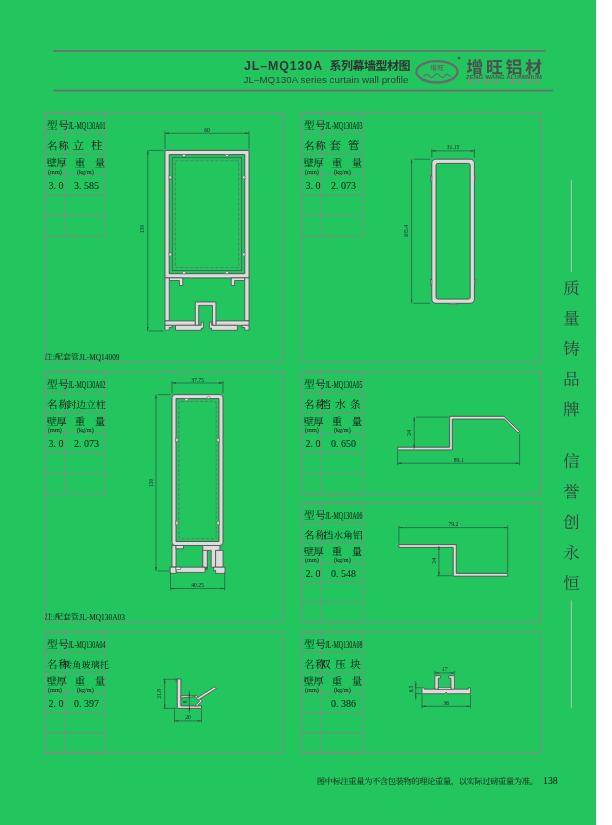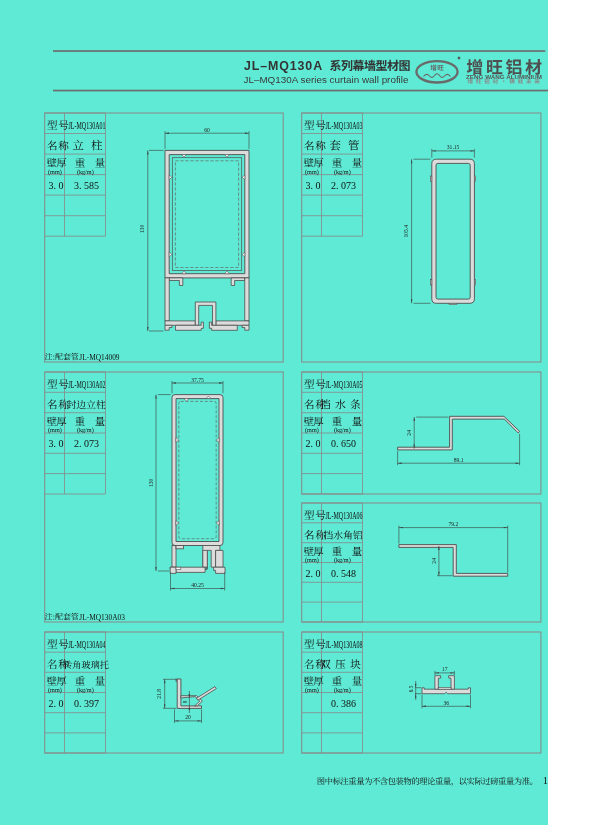--- a/index.html
+++ b/index.html
@@ -1,14 +1,14 @@
 <!DOCTYPE html>
 <html><head><meta charset="utf-8"><style>
 html,body{margin:0;padding:0;background:#fff;}
-.page{position:relative;width:548px;height:825px;background:#5eead4;overflow:hidden;font-family:"Liberation Sans",sans-serif;}
+.page{position:relative;width:596px;height:825px;background:#22c55e;overflow:hidden;font-family:"Liberation Sans",sans-serif;}
 </style></head><body>
 
 <div class="page">
 <svg width="612" height="825" viewBox="0 0 612 825">
 <defs>
         <path id="b0" d="M242 216 364 173Q335 135 297 96Q260 57 220 23Q180 -11 143 -37Q131 -26 112 -11Q93 5 73 19Q53 34 38 43Q95 74 151 122Q206 169 242 216ZM619 158 717 221Q756 195 799 162Q842 129 881 95Q921 62 946 34L839 -37Q817 -10 780 25Q743 59 701 94Q658 129 619 158ZM444 294H566V41Q566 -2 554 -27Q543 -52 510 -67Q477 -80 434 -83Q392 -86 336 -86Q332 -60 319 -26Q305 8 292 31Q318 30 345 30Q371 29 393 29Q414 29 422 29Q435 30 439 33Q444 36 444 44ZM786 853 872 754Q793 735 701 721Q610 707 512 697Q413 688 314 682Q215 676 121 673Q119 696 110 726Q101 757 92 778Q184 782 280 788Q376 794 468 803Q560 813 641 825Q723 838 786 853ZM136 227Q134 238 128 257Q122 277 115 297Q108 318 102 333Q131 338 163 351Q196 364 243 388Q270 400 320 427Q370 454 433 493Q496 532 562 579Q628 626 688 677L775 599Q643 495 498 414Q353 334 211 275V272Q211 272 200 268Q188 264 174 257Q159 250 148 242Q136 234 136 227ZM136 227 133 310 202 348 806 388Q803 367 803 339Q803 311 804 294Q666 283 565 276Q465 268 394 262Q324 256 279 251Q234 246 207 243Q179 239 164 235Q148 232 136 227ZM180 444Q178 455 172 474Q166 492 159 512Q153 533 147 547Q164 549 182 559Q200 569 223 585Q235 592 258 609Q281 626 310 650Q338 674 368 703Q398 731 424 761L522 704Q460 644 389 589Q317 534 247 495V493Q247 493 237 488Q227 483 213 476Q200 468 190 460Q180 451 180 444ZM180 444 178 522 235 553 599 570Q594 549 591 523Q587 497 585 481Q463 474 388 469Q313 463 271 460Q230 456 211 452Q192 449 180 444ZM642 441 732 488Q770 454 808 412Q845 371 877 332Q909 292 929 260L835 202Q816 236 785 277Q753 319 716 362Q678 405 642 441Z"></path>
         <path id="b1" d="M48 804H572V689H48ZM195 754 312 733Q294 641 266 554Q239 468 202 394Q166 320 120 265Q111 276 94 292Q78 308 60 323Q43 339 29 348Q71 394 103 459Q135 523 158 598Q182 674 195 754ZM242 582H454V472H208ZM437 582H458L479 585L554 563Q530 388 475 259Q419 131 333 43Q248 -44 132 -98Q124 -82 112 -63Q100 -44 86 -26Q72 -8 60 4Q162 44 240 120Q319 197 369 308Q419 419 437 560ZM173 283 242 374Q265 357 291 336Q318 315 342 294Q367 274 382 258L311 156Q296 173 272 195Q248 218 222 241Q195 264 173 283ZM617 743H735V167H617ZM824 840H944V51Q944 3 933 -23Q921 -49 893 -64Q865 -77 821 -81Q778 -86 717 -85Q713 -61 702 -27Q690 7 679 30Q717 29 752 29Q788 28 801 29Q814 29 819 34Q824 38 824 50Z"></path>
         <path id="b2" d="M49 328H950V235H49ZM437 245H553V-90H437ZM339 390 457 370Q408 269 321 189Q233 109 89 52Q83 66 71 83Q60 100 47 116Q34 132 22 141Q111 170 173 209Q235 249 276 295Q317 341 339 390ZM702 300Q729 266 772 236Q815 206 868 184Q921 161 978 149Q960 133 940 106Q919 80 908 59Q847 78 792 109Q738 141 693 182Q648 223 616 271ZM207 187H750V94H322V-54H207ZM688 187H804V43Q804 8 795 -11Q787 -30 763 -40Q739 -50 706 -51Q672 -53 629 -53Q626 -32 617 -9Q608 14 599 32Q622 31 644 31Q666 30 674 31Q682 31 685 34Q688 37 688 44ZM265 478V437H736V478ZM265 585V545H736V585ZM150 657H856V365H150ZM61 801H939V705H61ZM277 850H393V671H277ZM603 850H721V672H603Z"></path>
         <path id="b3" d="M364 779H923V680H364ZM440 40H883V-51H440ZM327 513H969V412H327ZM590 851H703V443H590ZM595 186V129H691V186ZM514 241H775V74H514ZM367 366H927V-86H816V275H473V-87H367ZM390 631 472 679Q500 651 528 616Q557 581 571 553L484 500Q472 528 445 565Q417 602 390 631ZM812 677 906 635Q883 599 858 565Q832 532 811 507L726 548Q747 574 772 611Q797 647 812 677ZM36 618H320V508H36ZM130 836H238V173H130ZM24 189Q61 202 111 221Q160 241 215 264Q269 287 324 310L350 209Q279 173 206 138Q132 103 70 74Z"></path>
         <path id="b4" d="M90 814H547V709H90ZM56 604H569V498H56ZM46 54H951V-57H46ZM148 243H851V134H148ZM364 773H476V305H364ZM438 322H561V-28H438ZM611 792H721V452H611ZM794 838H908V409Q908 368 899 345Q889 322 861 308Q833 296 794 293Q755 290 702 290Q699 313 688 343Q678 374 666 395Q700 394 732 394Q765 394 775 395Q787 395 791 398Q794 401 794 411ZM169 772H279V593Q279 539 267 480Q254 421 218 369Q182 316 113 278Q105 290 91 306Q76 322 61 338Q45 354 35 362Q96 394 124 432Q152 471 161 513Q169 556 169 596Z"></path>

